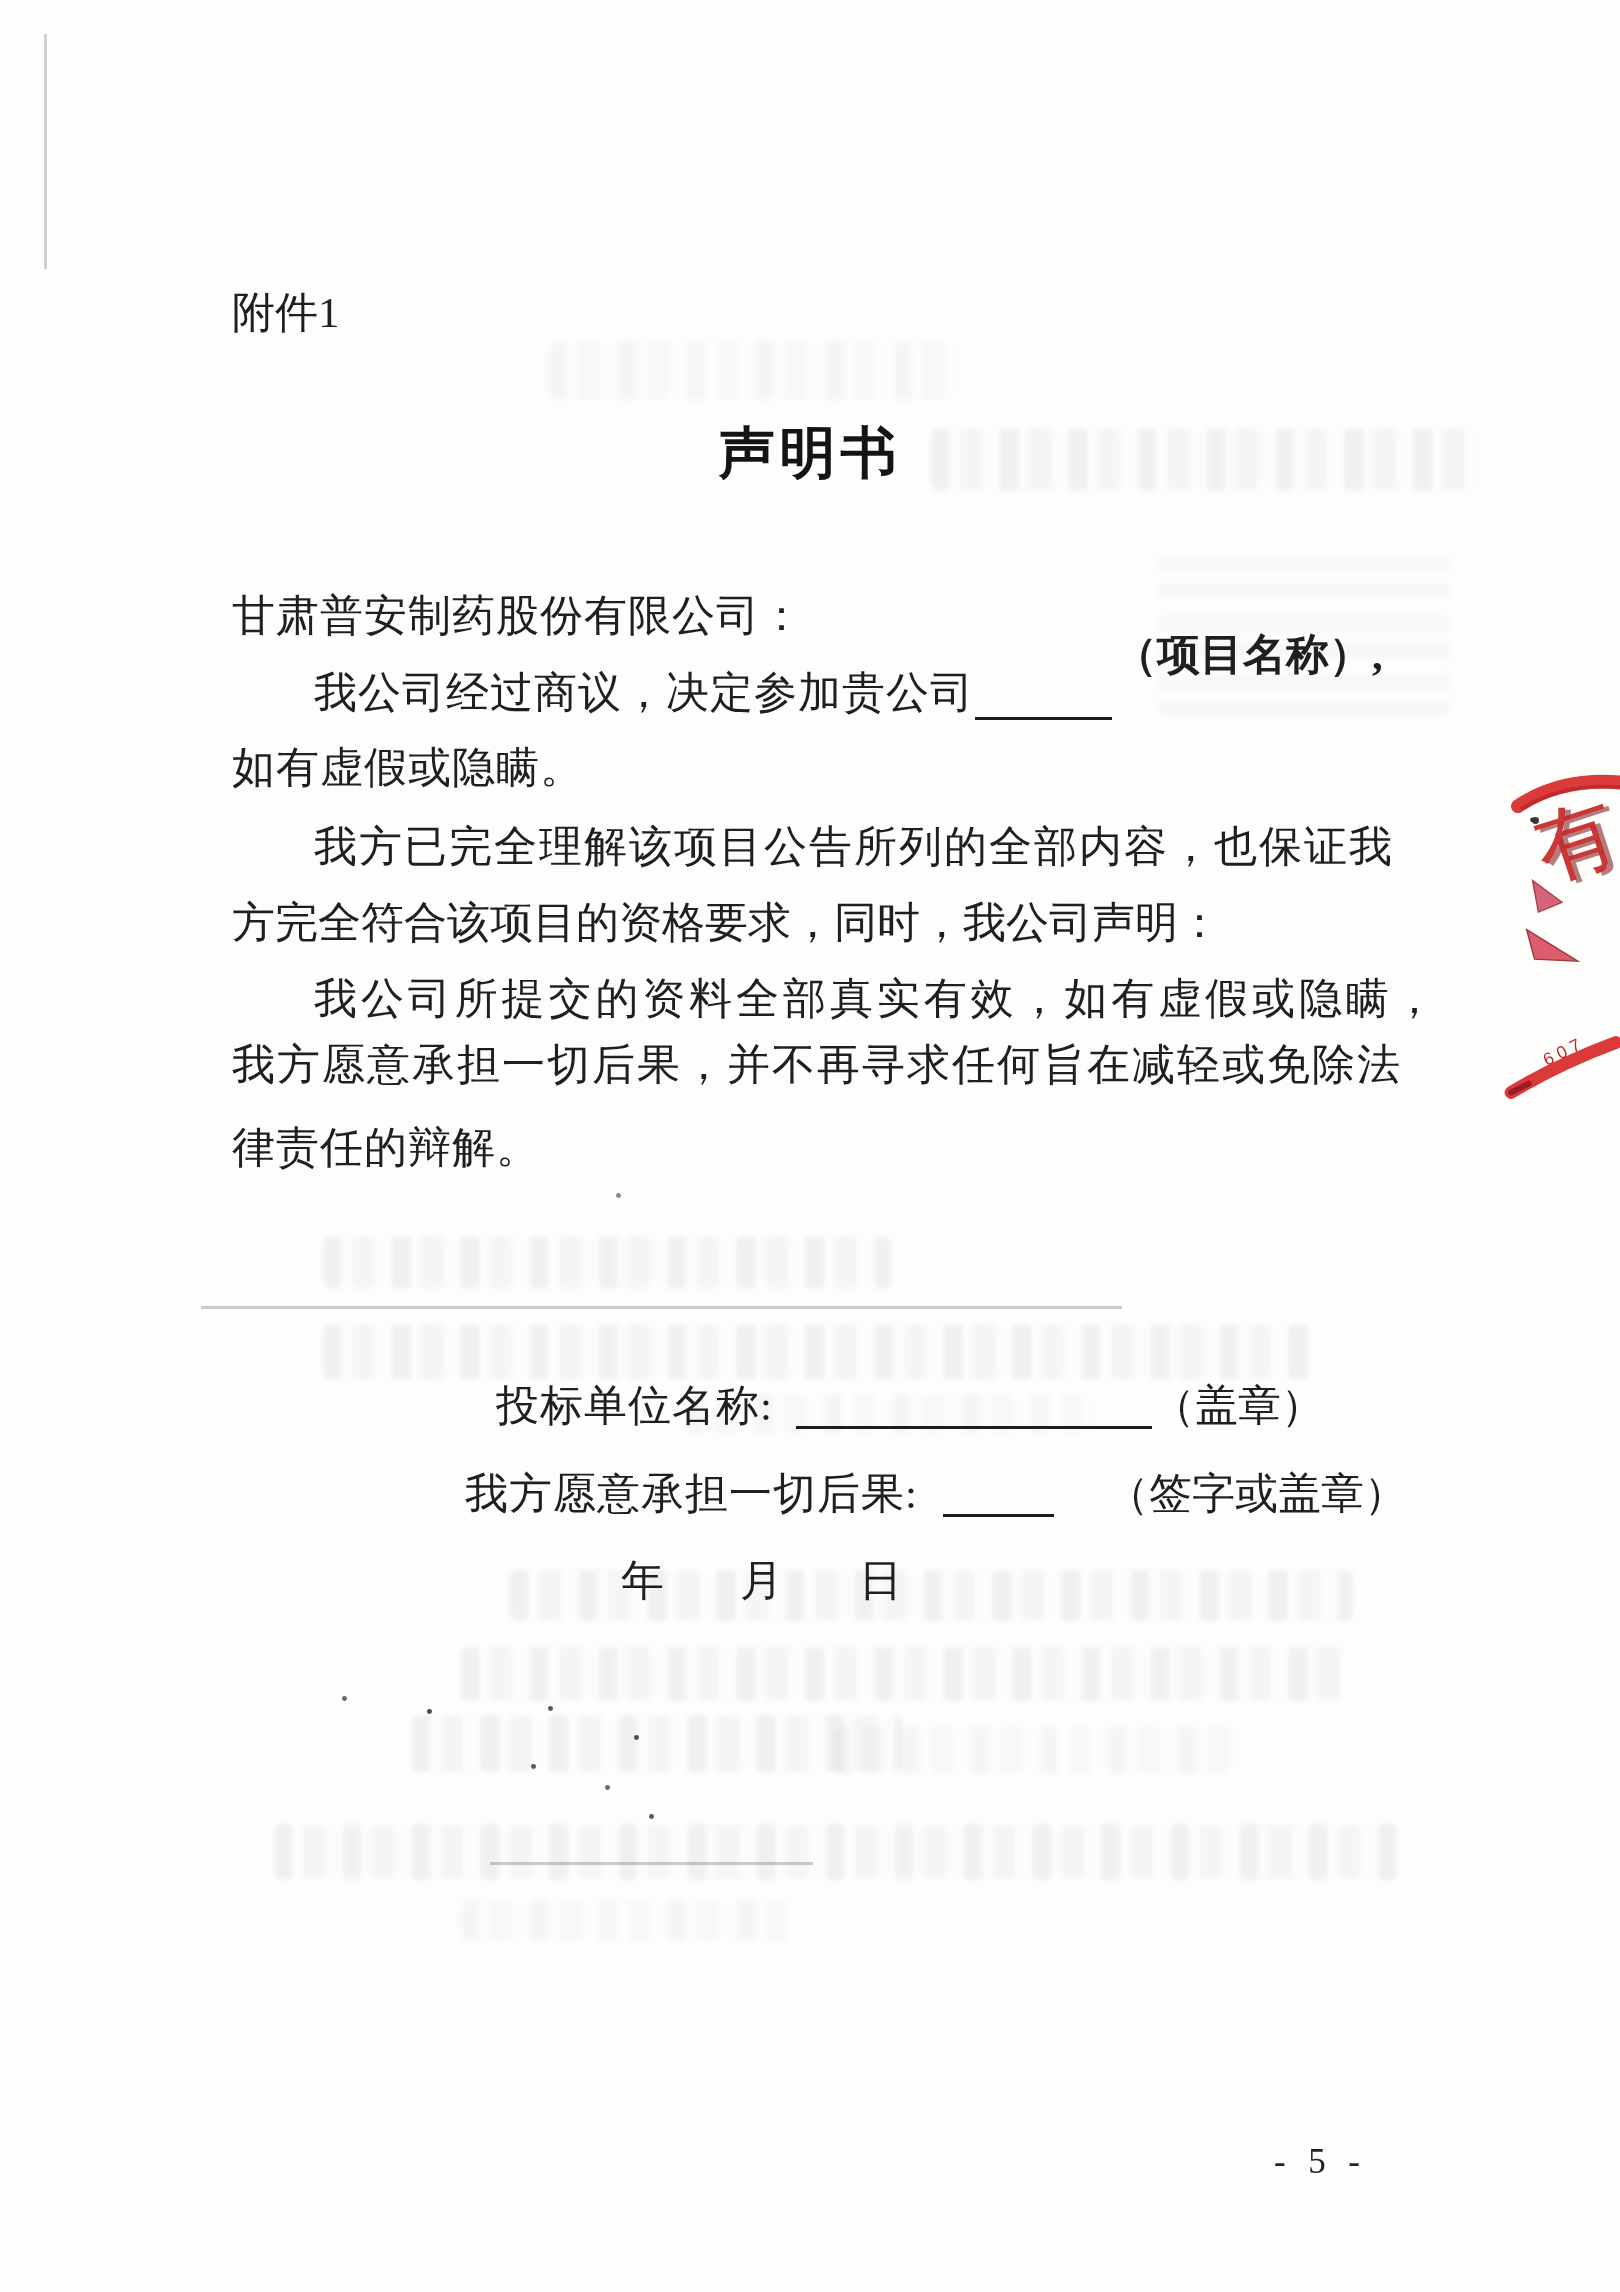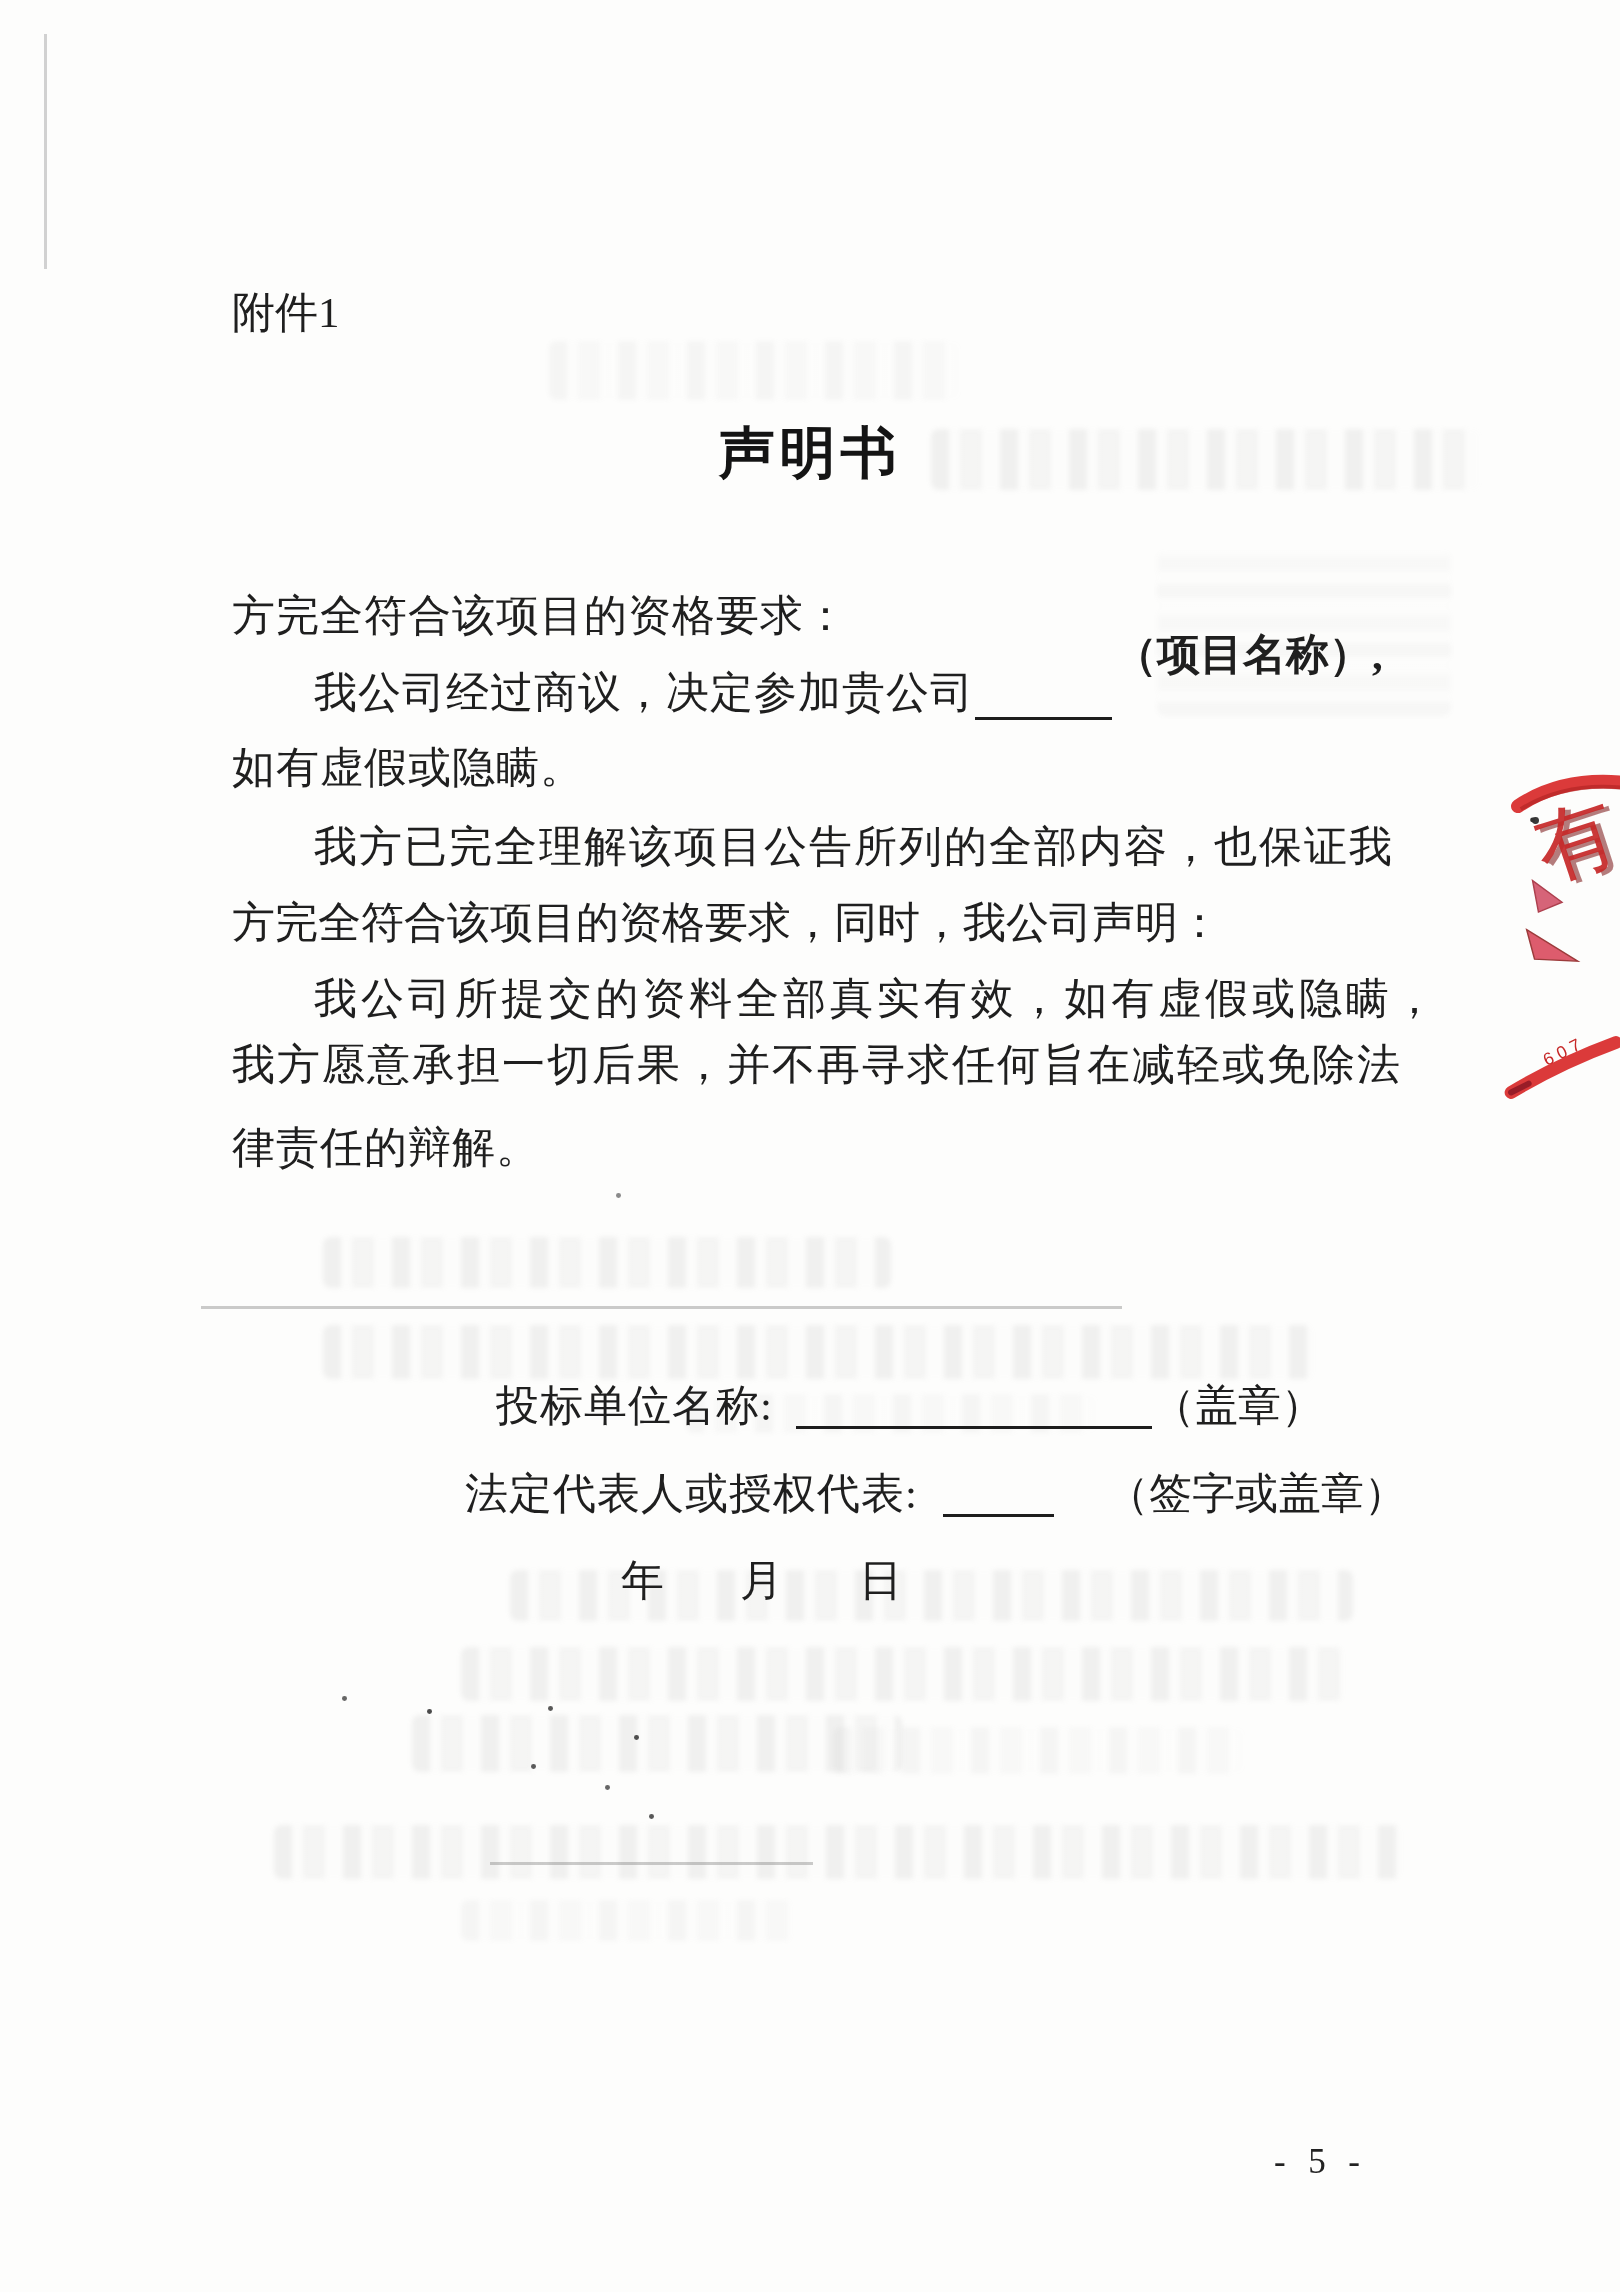--- a/index.html
+++ b/index.html
@@ -66,39 +66,39 @@
   <div class="ghost" style="left:412px;top:1715px;width:490px;height:57px;"></div>
   <div class="ghost faint" style="left:833px;top:1727px;width:412px;height:47px;"></div>
   <div class="scratch" style="left:490px;top:1862px;width:323px;"></div>
   <div class="ghost" style="left:274px;top:1825px;width:1127px;height:54px;"></div>
   <div class="ghost faint" style="left:461px;top:1900px;width:333px;height:41px;"></div>
 
   <div class="abs attachment" style="left:232px;top:272px;margin-top:12px;">附件1</div>
 
   <div class="abs doc-title">声明书</div>
 
-  <div class="abs body-line" style="left:232px;top:590px;">方完全符合该项目的资格要求：</div>
+  <div class="abs body-line" style="left:232px;top:590px;">甘肃普安制药股份有限公司：</div>
 
   <div class="abs body-line" style="left:314px;top:667px;">我公司经过商议，决定参加贵公司</div>
   <div class="blank-line" style="left:975px;top:717px;width:137px;"></div>
   <div class="abs body-line ls0" style="left:1114px;top:629px;font-weight:bold;">（项目名称）,</div>
   <div class="abs body-line" style="left:232px;top:742px;">如有虚假或隐瞒。</div>
 
   <div class="abs body-line ls2" style="left:314px;top:821px;">我方已完全理解该项目公告所列的全部内容，也保证我</div>
   <div class="abs body-line ls0" style="left:232px;top:897px;">方完全符合该项目的资格要求，同时，我公司声明：</div>
 
   <div class="abs body-line ls4" style="left:314px;top:973px;">我公司所提交的资料全部真实有效，如有虚假或隐瞒，</div>
   <div class="abs body-line ls2" style="left:232px;top:1039px;">我方愿意承担一切后果，并不再寻求任何旨在减轻或免除法</div>
   <div class="abs body-line" style="left:232px;top:1122px;">律责任的辩解。</div>
 
   <div class="abs body-line" style="left:496px;top:1380px;">投标单位名称:</div>
   <div class="blank-line" style="left:796px;top:1426px;width:356px;"></div>
   <div class="abs body-line ls0" style="left:1152px;top:1380px;">（盖章）</div>
 
-  <div class="abs body-line" style="left:465px;top:1468px;">法定代表人或授权代表:</div>
+  <div class="abs body-line" style="left:465px;top:1468px;">我方愿意承担一切后果:</div>
   <div class="blank-line" style="left:943px;top:1514px;width:111px;"></div>
   <div class="abs body-line ls0" style="left:1062px;top:1468px;margin-left:44px;">（签字或盖章）</div>
 
   <div class="abs body-line" style="left:621px;top:1555px;">年</div>
   <div class="abs body-line" style="left:740px;top:1555px;">月</div>
   <div class="abs body-line" style="left:859px;top:1555px;">日</div>
 
   <svg class="stamp-svg" viewBox="0 0 120 360">
     <path d="M15,42 Q60,12 122,18" fill="none" stroke="#d92f2f" stroke-width="14" stroke-linecap="round" opacity="0.95"></path>
     <path d="M18,45 Q62,18 120,23" fill="none" stroke="#a51c1c" stroke-width="4" opacity="0.5"></path>

